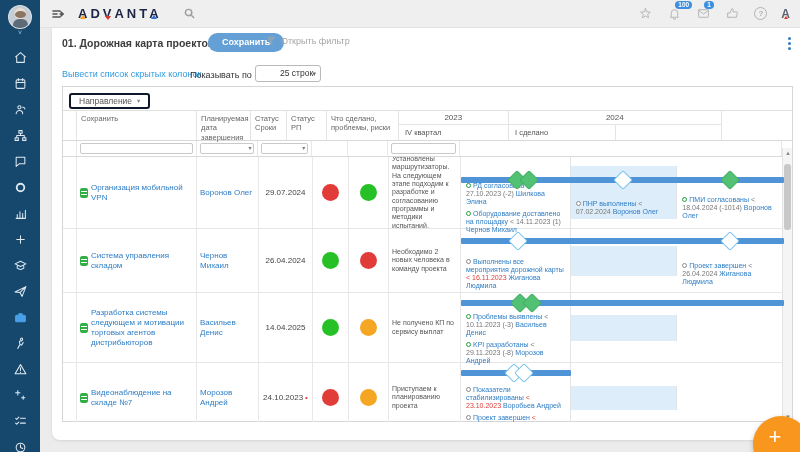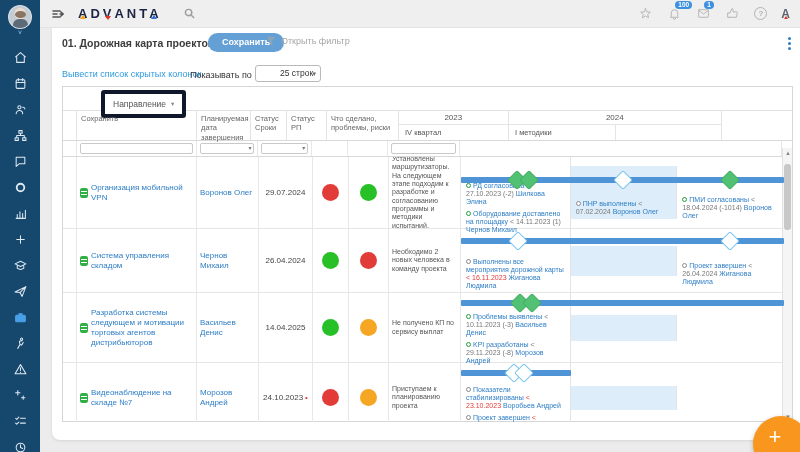--- a/index.html
+++ b/index.html
@@ -48,21 +48,21 @@
   .kebab { position:absolute; left:788px; top:37px; width:4px; z-index:6; display:flex; flex-direction:column; gap:2px; }
   .kebab i { width:3px; height:3px; border-radius:50%; background:#2d7dc5; }
   .hidden-link { position:absolute; left:62px; top:69px; font-size:9px; color:#2e9ae0; z-index:6; }
   .show-per { position:absolute; left:190px; top:70px; font-size:9px; color:#333; z-index:6; }
   .pg-select { position:absolute; left:255px; top:65px; width:66px; height:17px; border:1px solid #b9b9b9; border-radius:3px; background:#fff; font-size:8.5px; color:#333; line-height:15px; padding-left:24px; z-index:6; }
   .pg-select .caret { position:absolute; right:4px; top:0; color:#666; font-size:7px; line-height:15px; }
 
   
   .grid { position:absolute; left:62px; top:86px; width:731px; height:336px; border:1px solid #d6d6d6; background:#fff; z-index:6; }
   .gtoolbar { height:24px; border-bottom:1px solid #e0e0e0; padding:3px 6px; }
-  .dir-btn { display:inline-flex; align-items:center; gap:5px; height:28px; padding:0 8px; border:4px solid #0f172a; border-radius:3px; background:#fff; font-size:8.5px; color:#555;margin-left:32px; }
+  .dir-btn { display:inline-flex; align-items:center; gap:5px; height:16px; padding:0 8px; border:2px solid #0f172a; border-radius:3px; background:#fff; font-size:8.5px; color:#555; }
   .dir-btn .caret { font-size:6.5px; color:#888; }
 
   .thead { display:flex; height:30px; border-bottom:1px solid #d9d9d9; }
   .th { border-right:1px solid #e4e4e4; padding:3px 4px; font-size:7.5px; color:#666; line-height:1.25; }
   .thl { width:323px; border-right:1px solid #e4e4e4; }
   .yrow { display:flex; height:14px; border-bottom:1px solid #e4e4e4;align-items:center; }
   .yrow div { font-size:8px; color:#555; text-align:center; line-height:13px; }
   .y0 { width:110px; border-right:1px solid #e4e4e4; }
   .y1 { width:213px; }
   .qrow { display:flex; height:15px; }
@@ -290,21 +290,21 @@
       <div class="th" style="width:36px">Статус Сроки</div>
       <div class="th" style="width:40px">Статус РП</div>
       <div class="th" style="width:72px">Что сделано, проблемы, риски</div>
       <div class="thl">
         <div class="yrow">
           <div class="y0">2023</div>
           <div class="y1">2024</div>
         </div>
         <div class="qrow">
           <div class="qh0">IV квартал</div>
-          <div class="qh1">I методики</div>
+          <div class="qh1">I сделано</div>
         </div>
       </div>
       <div class="thsp"></div>
     </div>
 
     <div class="frow">
       <div class="fc" style="width:14px"></div>
       <div class="fc" style="width:120px">
           <span class="fin"></span>
         </div>

